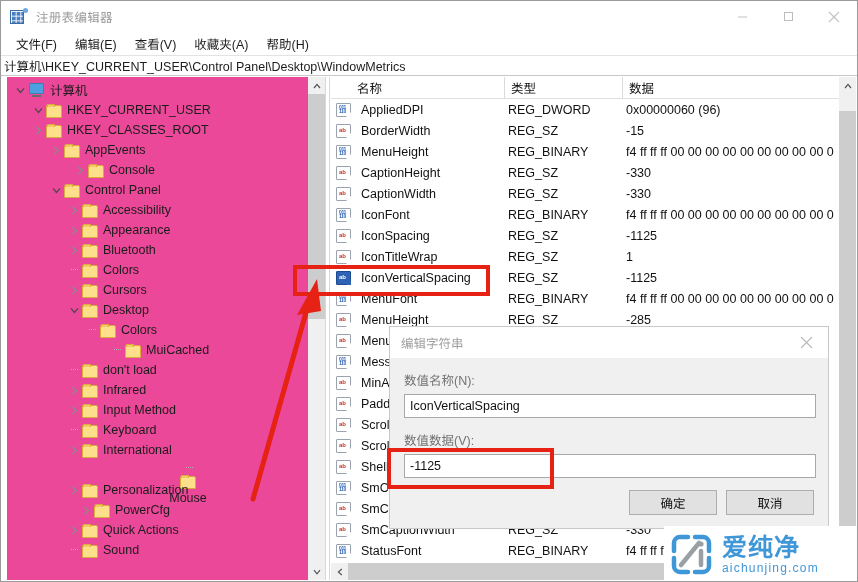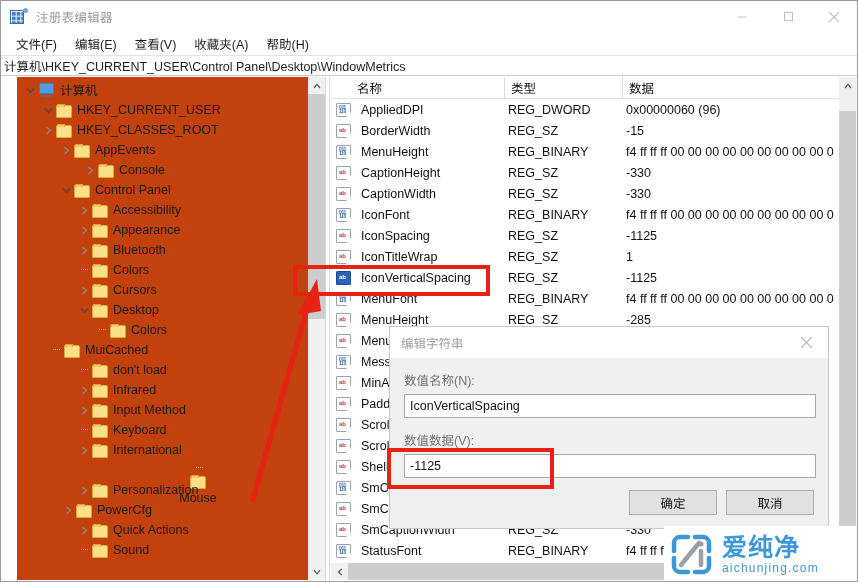--- a/index.html
+++ b/index.html
@@ -70,22 +70,22 @@
     border-top: 1px solid #e3e3e3;
     border-bottom: 1px solid #c9c9c9;
     display: flex; align-items: center;
     padding-left: 3px;
     font-size: 12.5px; color: #1d1d1d;
     overflow: hidden; white-space: nowrap;
   }
 
   
   .pane-tree {
-    position: absolute; left: 16px; top: 76px; width: 306px; bottom: 1px;
-    background: #c2410c; overflow: hidden;
+    position: absolute; left: 6px; top: 76px; width: 306px; bottom: 1px;
+    background: #ec4899; overflow: hidden;
     border-right: 1px solid #ffffff;
   }
   .tree-scroll {
     position: absolute; left: 307px; top: 76px; width: 17px; bottom: 1px;
     background: #f0f0f0;
   }
   .splitter {
     position: absolute; left: 324px; top: 76px; width: 5px; bottom: 1px;
     background: #ffffff; border-left: 1px solid #d8d8d8; border-right: 1px solid #d8d8d8;
   }
@@ -390,21 +390,21 @@
             </svg>
           </div>
           <div class="tfolder"></div>
           <div class="tlabel">Desktop</div>
         </div>
         <div class="tnode" style="padding-left: 78px;">
           <div class="twist leaf"></div>
           <div class="tfolder"></div>
           <div class="tlabel">Colors</div>
         </div>
-        <div class="tnode" style="padding-left: 32px;">
+        <div class="tnode" style="padding-left: 103px;">
           <div class="twist leaf"></div>
           <div class="tfolder"></div>
           <div class="tlabel">MuiCached</div>
         </div>
         <div class="tnode" style="padding-left: 60px;">
           <div class="twist leaf"></div>
           <div class="tfolder"></div>
           <div class="tlabel">don't load</div>
         </div>
         <div class="tnode" style="padding-left: 60px;">
@@ -446,21 +446,21 @@
         </div>
         <div class="tnode" style="padding-left: 60px;">
           <div class="twist">
             <svg width="7" height="9" viewBox="0 0 7 9">
               <path d="M1.4 1 L5.4 4.5 L1.4 8" fill="none" stroke="#8a8a8a" stroke-width="1.3"></path>
             </svg>
           </div>
           <div class="tfolder"></div>
           <div class="tlabel">Personalization</div>
         </div>
-        <div class="tnode" style="padding-left: 44px;">
+        <div class="tnode" style="padding-left: 72px;">
           <div class="twist">
             <svg width="7" height="9" viewBox="0 0 7 9">
               <path d="M1.4 1 L5.4 4.5 L1.4 8" fill="none" stroke="#8a8a8a" stroke-width="1.3"></path>
             </svg>
           </div>
           <div class="tfolder"></div>
           <div class="tlabel">PowerCfg</div>
         </div>
         <div class="tnode" style="padding-left: 60px;">
           <div class="twist">

